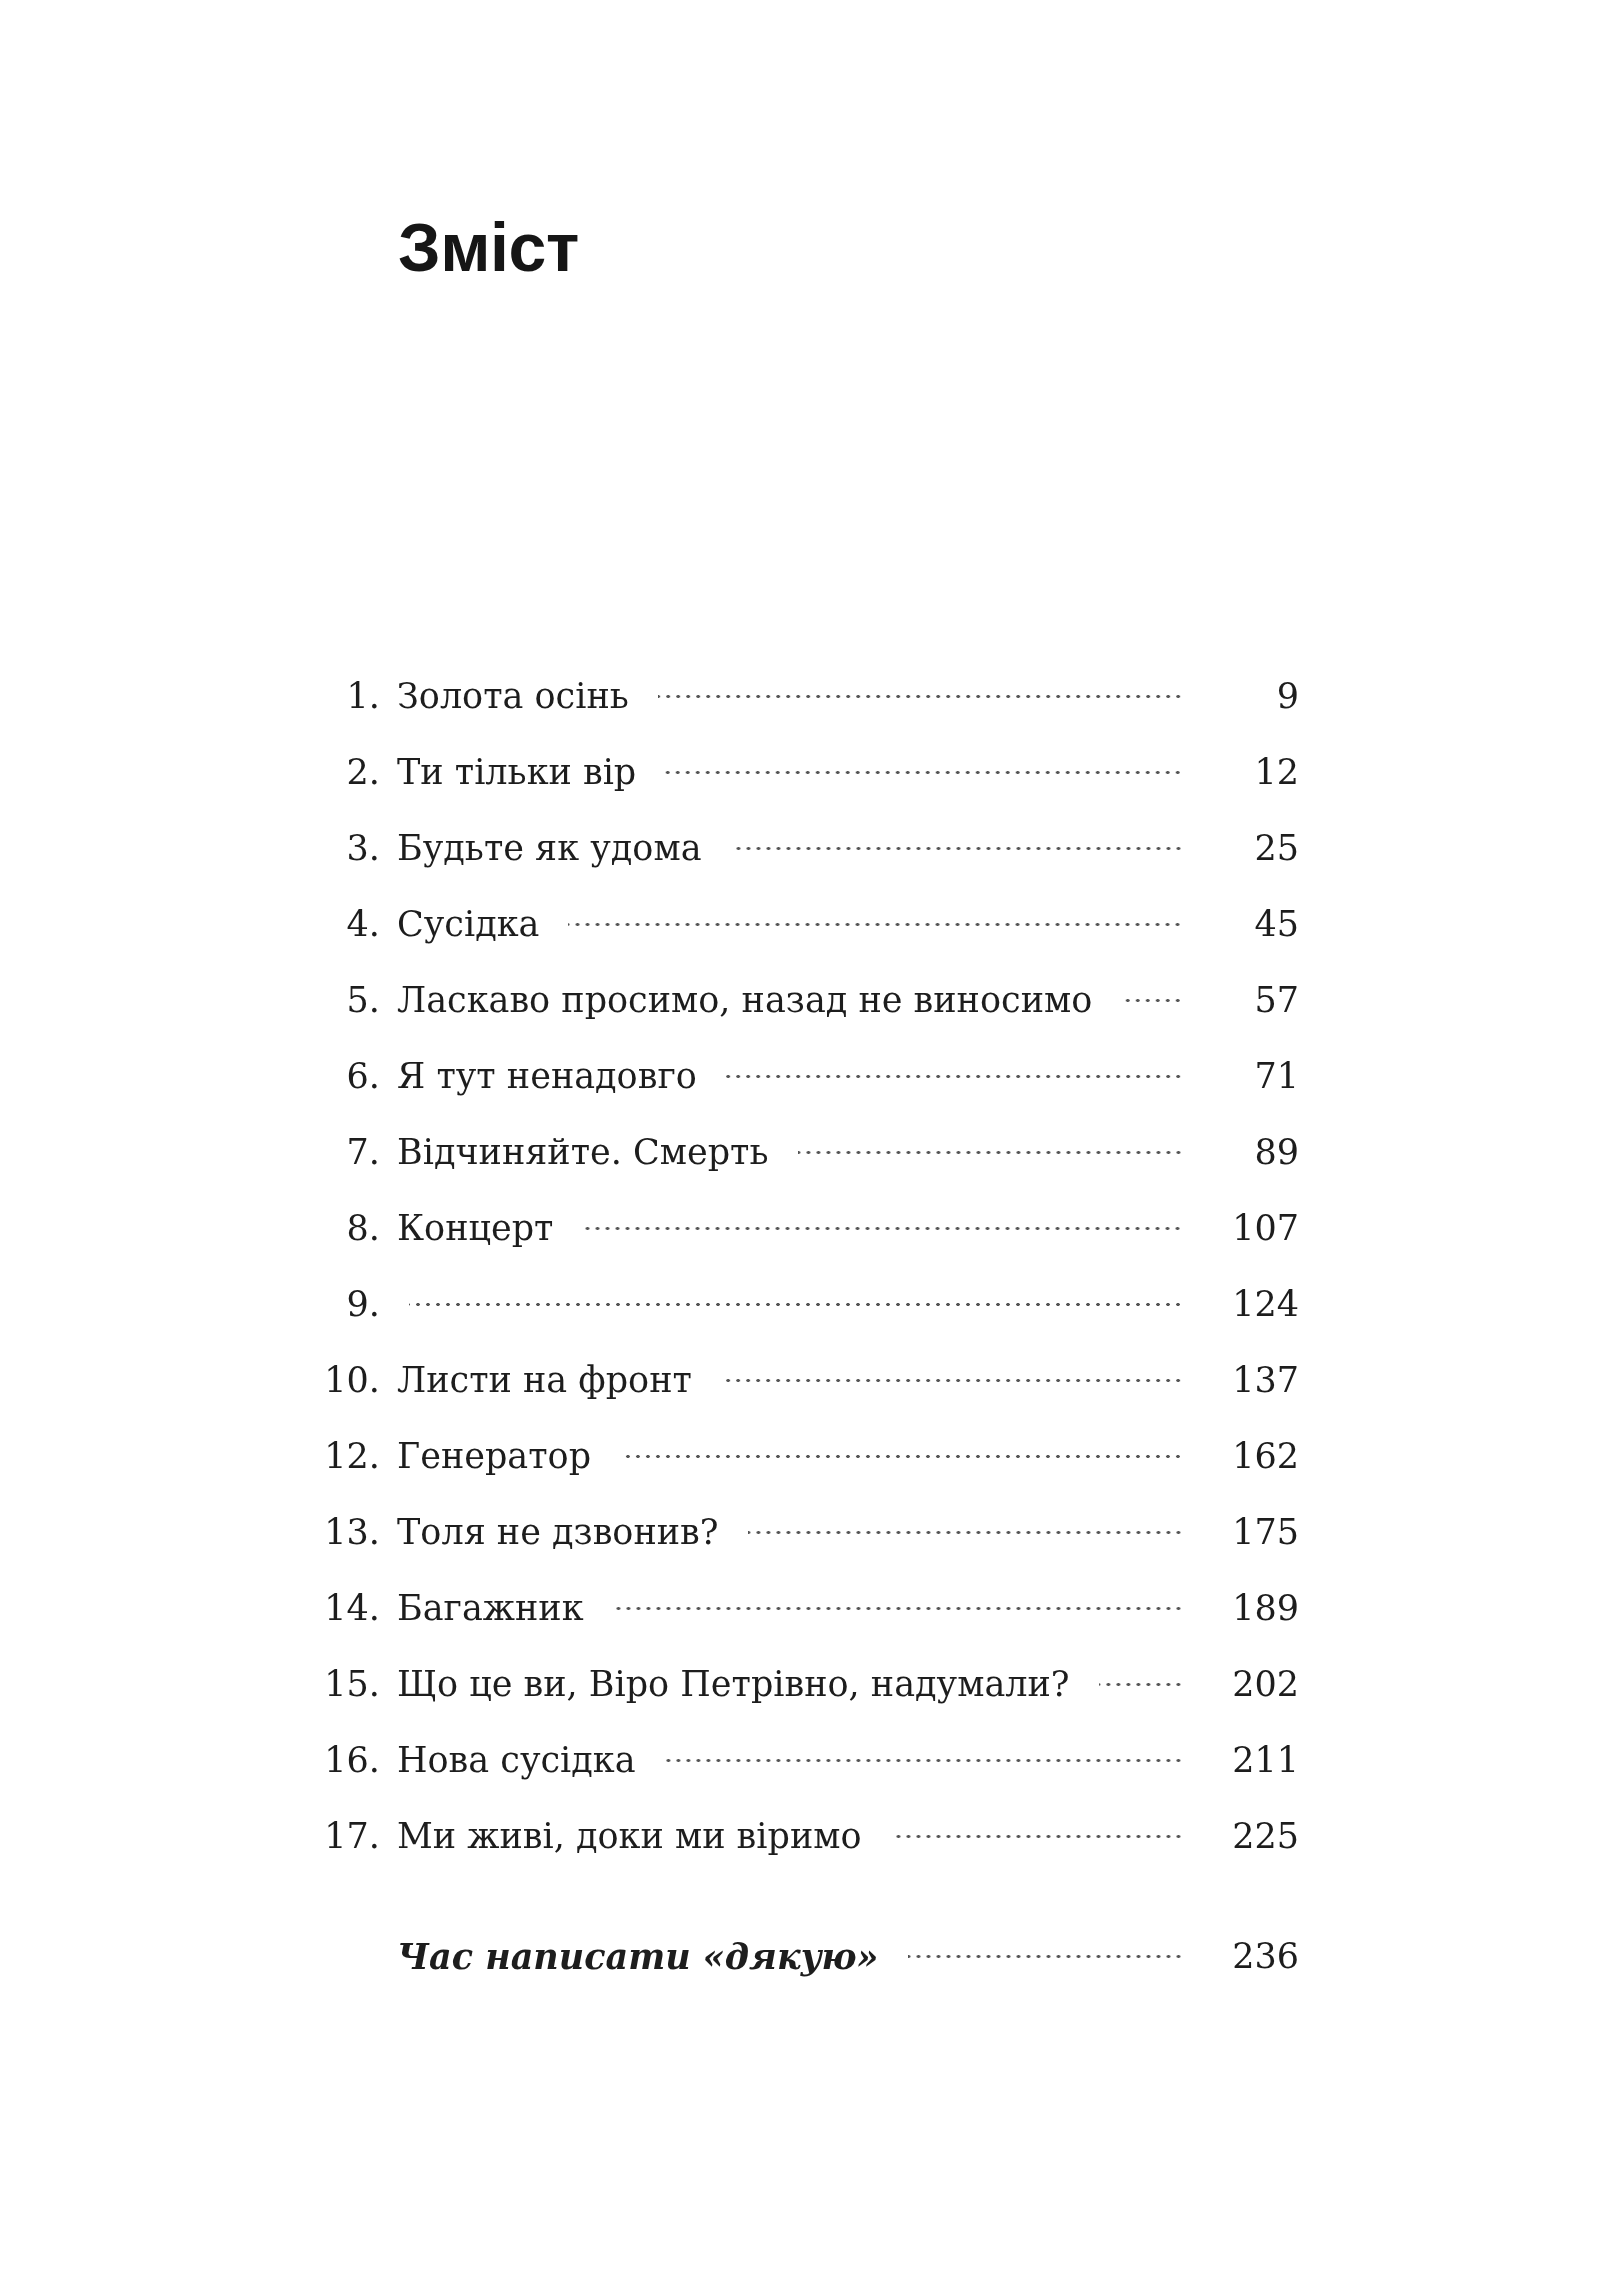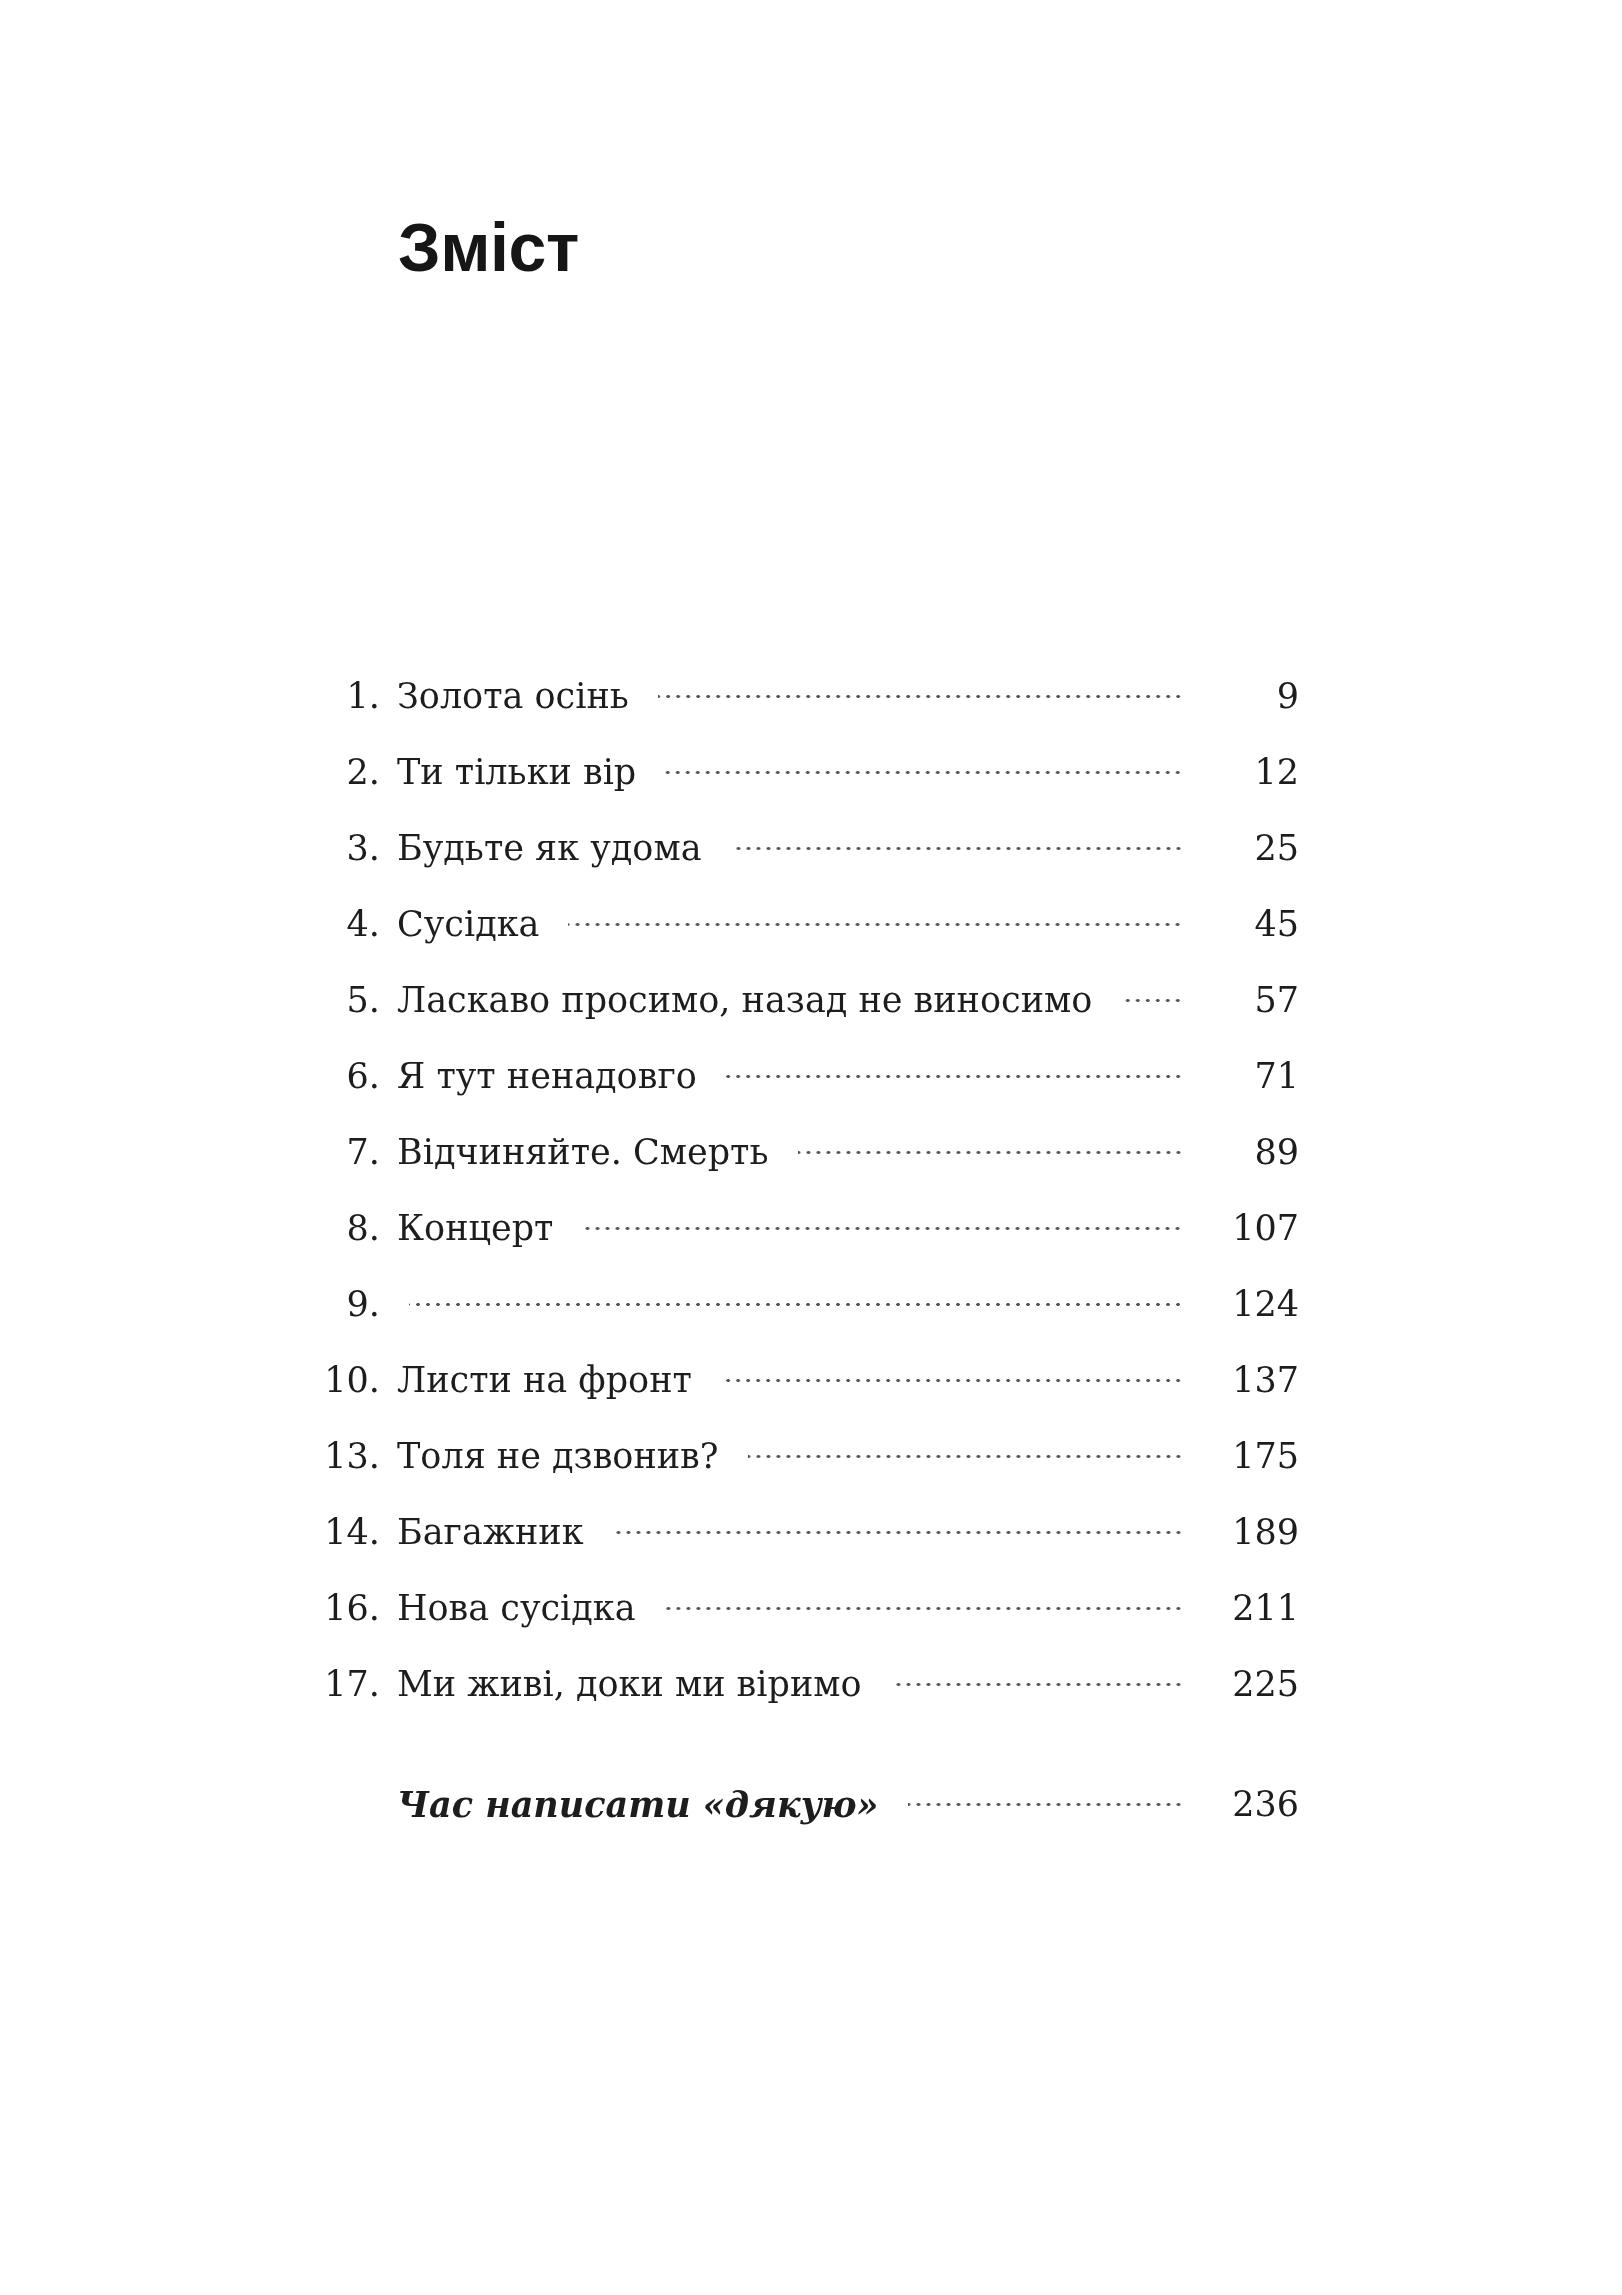--- a/index.html
+++ b/index.html
@@ -147,35 +147,47 @@
     </div>
 
     <div class="row">
       <span class="num">10.</span>
       <span class="title">Листи на фронт</span>
       <span class="leader"></span>
       <span class="pg">137</span>
     </div>
 
 
+    <div class="row">
+      <span class="num">12.</span>
+      <span class="title">Генератор</span>
+      <span class="leader"></span>
+      <span class="pg">162</span>
+    </div>
 
     <div class="row">
       <span class="num">13.</span>
       <span class="title">Толя не дзвонив?</span>
       <span class="leader"></span>
       <span class="pg">175</span>
     </div>
 
     <div class="row">
       <span class="num">14.</span>
       <span class="title">Багажник</span>
       <span class="leader"></span>
       <span class="pg">189</span>
     </div>
 
+    <div class="row">
+      <span class="num">15.</span>
+      <span class="title">Що це ви, Віро Петрівно, надумали?</span>
+      <span class="leader"></span>
+      <span class="pg">202</span>
+    </div>
 
     <div class="row">
       <span class="num">16.</span>
       <span class="title">Нова сусідка</span>
       <span class="leader"></span>
       <span class="pg">211</span>
     </div>
 
     <div class="row">
       <span class="num">17.</span>

